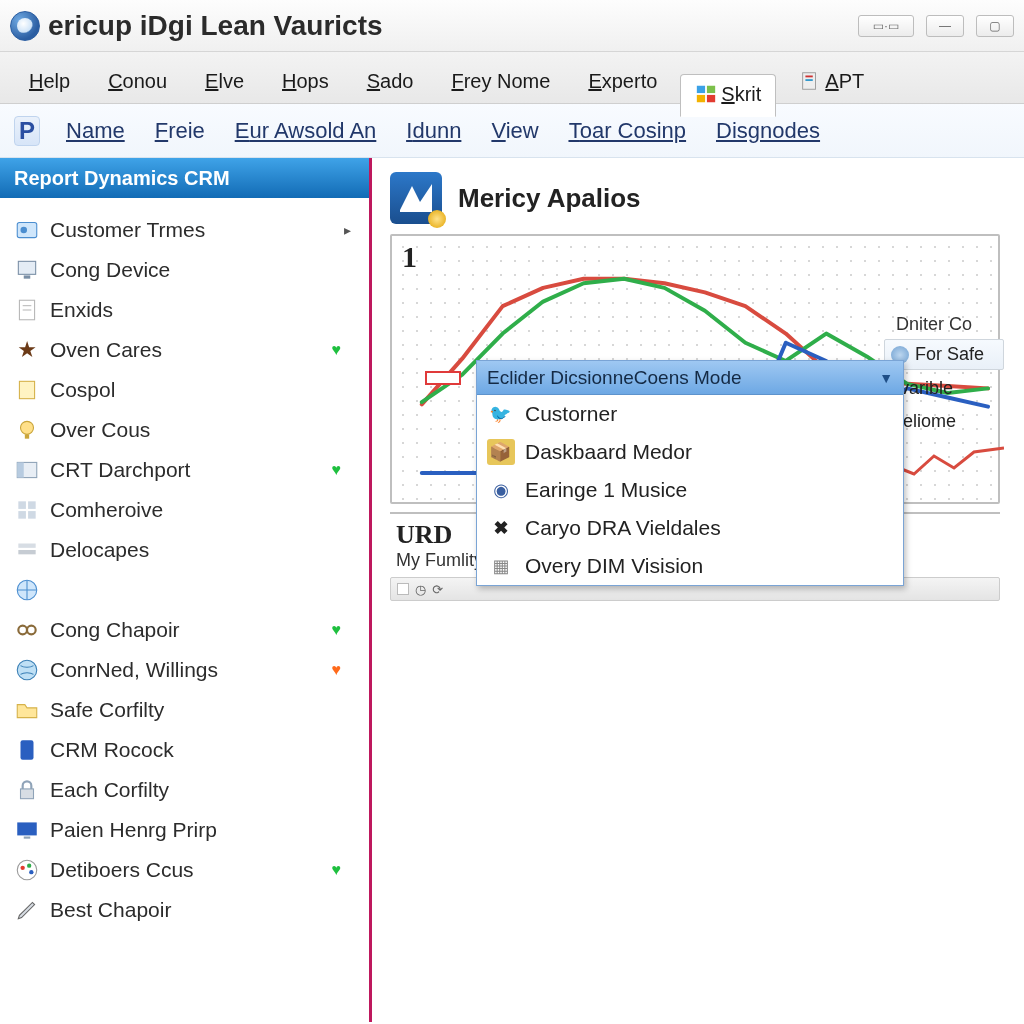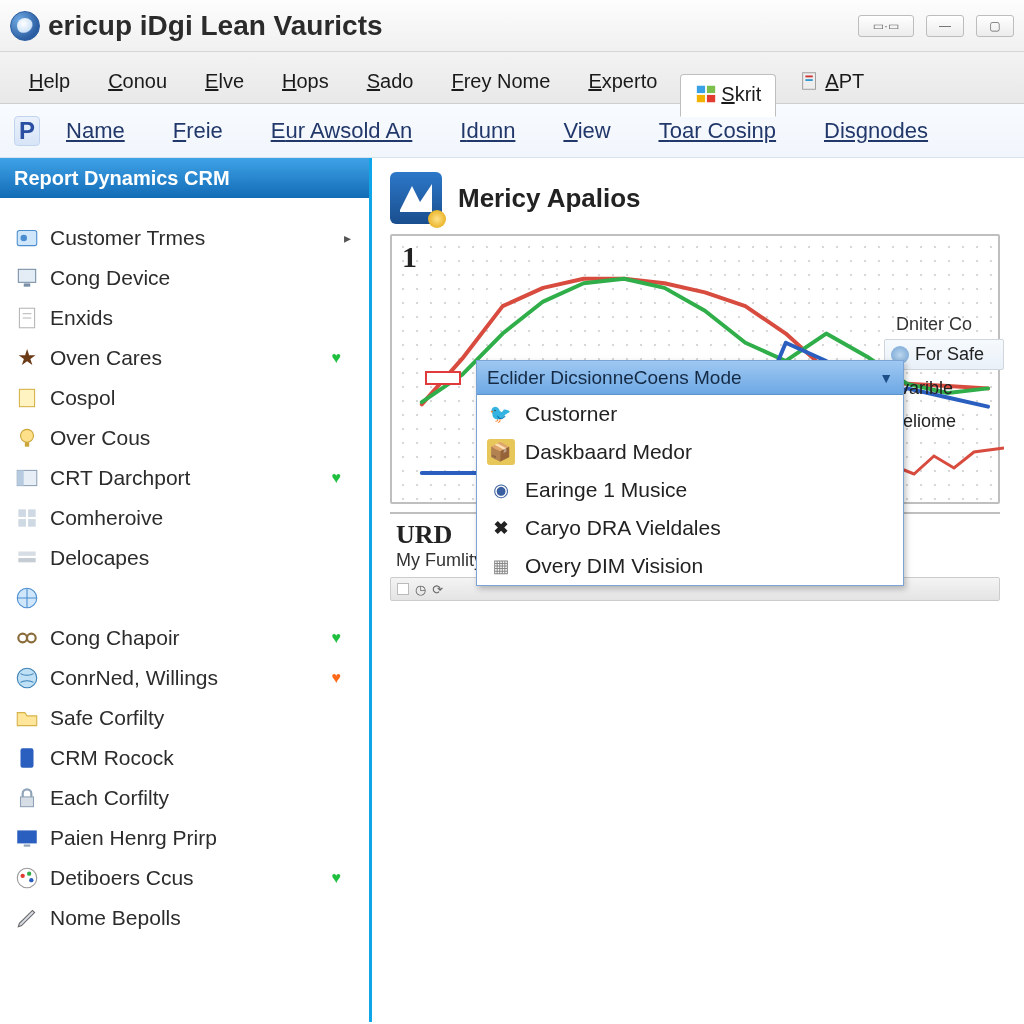--- a/index.html
+++ b/index.html
@@ -23,23 +23,23 @@
   .rtab .ticon { display:inline-block; width:22px; height:22px; vertical-align:-4px; margin-right:4px; }
 
   
   .menurow { display:flex; align-items:center; gap:26px; height:54px; padding:0 14px; background:linear-gradient(#f8fbff,#f1f6fc); border-bottom:1px solid #d8e3ee;}
   .menurow .p-badge { width:26px; height:30px; display:flex; align-items:center; justify-content:center; font-weight:800; font-size:24px; color:#2a4ea1; background:linear-gradient(#eaf1fb,#d7e5f8); border-radius:4px; border:1px solid #c0d4ee;}
   .mlink { color:#22386a; font-size:22px; text-decoration:underline; cursor:pointer; }
   .mlink.plain { text-decoration:none; }
 
   
   .content { display:flex; height: calc(1024px - 54px - 52px - 54px); }
-  .sidebar { width: 372px; border-right:3px solid #0ea5e9; background:#fff; overflow-y:auto;}
+  .sidebar { width: 372px; border-right:3px solid #be185d; background:#fff; overflow-y:auto;}
   .sb-header { height:40px; background:linear-gradient(#3fa3e8,#126bb5); color:#fff; font-size:20px; font-weight:600; display:flex; align-items:center; padding:0 14px; }
-  .sb-list { padding:20px 0; }
+  .sb-list { padding:12px 0; }
   .sb-item { display:flex; align-items:center; gap:10px; padding:7px 14px; font-size:21px; color:#2c2c2c; cursor:pointer; position:relative;}
   .sb-item .caret { position:absolute; right:18px; color:#555; font-size:14px; }
   .heart { position:absolute; right:28px; font-size:16px; }
   .heart.green { color:#1fbf3f; }
   .heart.orange { color:#ff6a1a; }
   .sb-icon { width:26px; height:26px; display:flex; align-items:center; justify-content:center; font-size:18px; }
 
   
   .main { flex:1; position:relative; padding:14px 8px 0 18px; background:#fff; }
   .pane-title { display:flex; align-items:center; gap:16px; margin-bottom:10px;}
@@ -107,21 +107,21 @@
         </svg></span><u>S</u>krit</div>
     <div class="rtab"><span class="ticon"><svg class="icon" viewBox="0 0 24 24">
           <rect x="4" y="3" width="14" height="18" fill="#eee" stroke="#999"></rect>
           <rect x="7" y="6" width="8" height="2" fill="#c33"></rect>
           <rect x="7" y="10" width="8" height="2" fill="#39c"></rect>
         </svg></span><u>A</u>PT</div>
   </div>
 
 <div class="menurow">
   <div class="p-badge">P</div>
-  <div id="menurow-links" style="display: flex; gap: 48px;">
+  <div id="menurow-links" style="display: flex; gap: 30px;">
       <span class="mlink"><u>N</u>ame</span>
       <span class="mlink plain"><u>F</u>reie</span>
       <span class="mlink"><u>E</u>ur Awsold An</span>
       <span class="mlink"><u>I</u>dunn</span>
       <span class="mlink plain"><u>V</u>iew</span>
       <span class="mlink"><u>T</u>oar Cosinp</span>
       <span class="mlink"><u>D</u>isgnodes</span>
     </div>
 </div>
 
@@ -285,21 +285,21 @@
           </span>
           <span>Detiboers Ccus</span>
           <span class="heart green">♥</span>
         </div>
         <div class="sb-item">
           <span class="sb-icon">
             <svg class="icon" viewBox="0 0 24 24">
               <path d="M4 20l3-1 12-12-2-2L5 17z" fill="#d7dde4" stroke="#666"></path>
             </svg>
           </span>
-          <span>Nome Bepolls</span>
+          <span>Best Chapoir</span>
         </div>
       </div>
   </div>
 
   <div class="main">
     <div class="pane-title">
       <div class="pt-icon"></div>
       <div class="pt-text">Mericy Apalios</div>
     </div>
 

